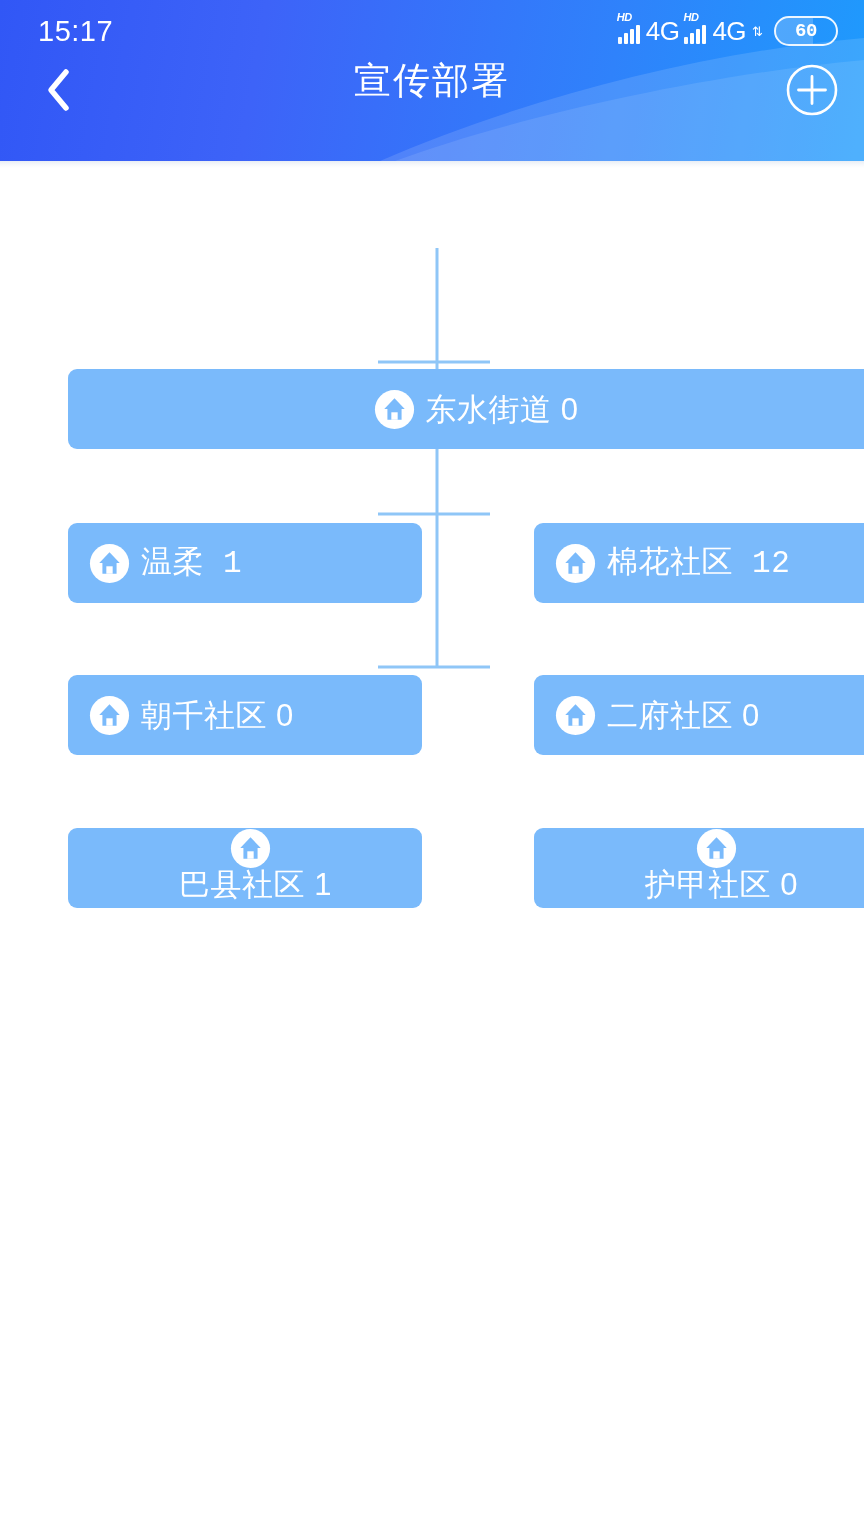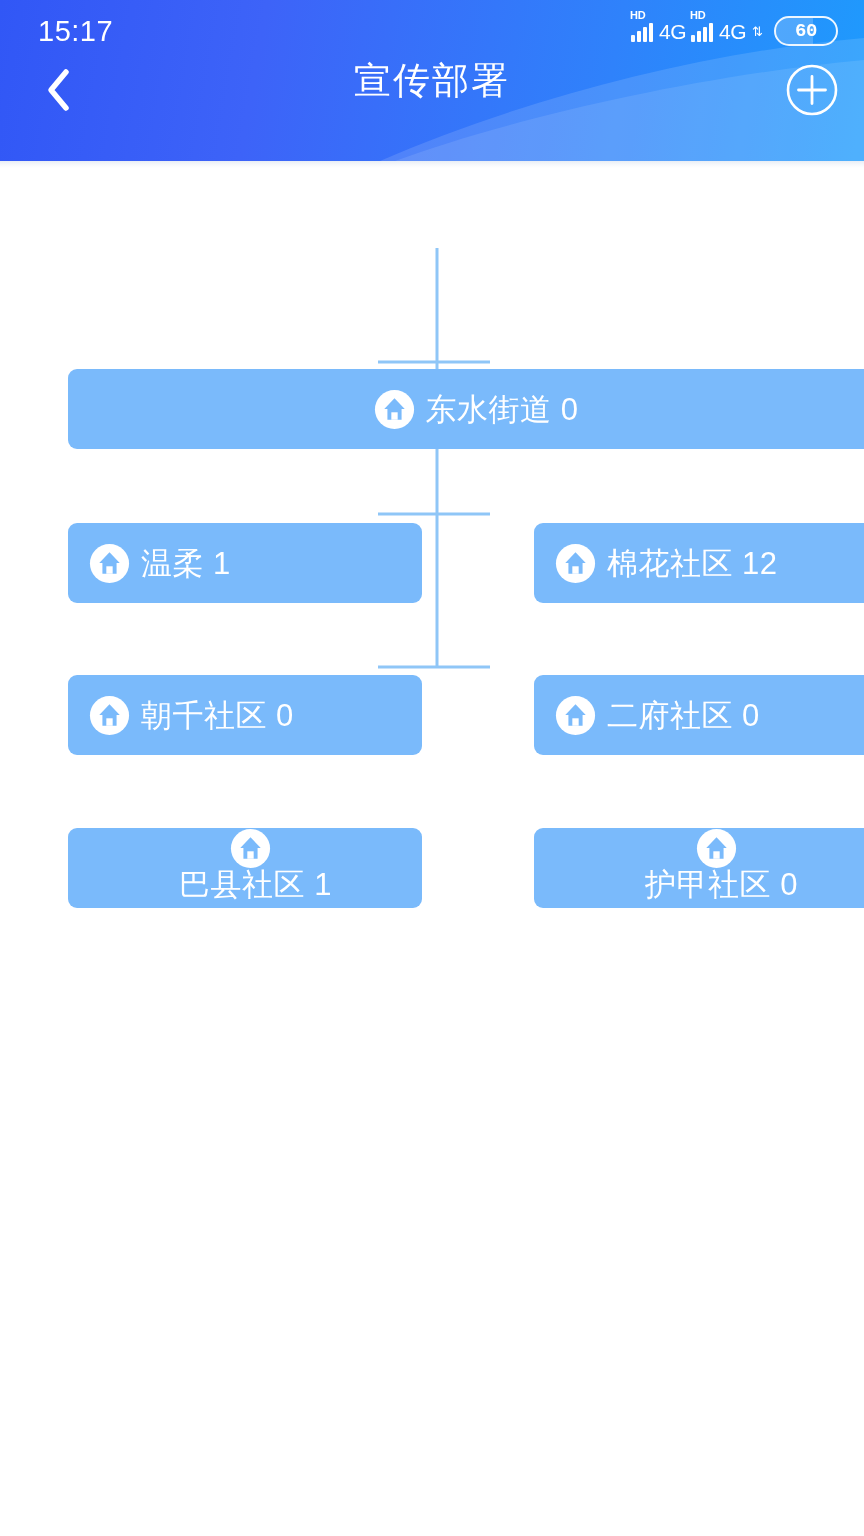--- a/index.html
+++ b/index.html
@@ -38,29 +38,30 @@
   .sb-right {
     margin-left:auto;
     display:flex; align-items:center; gap:5px;
   }
   .sig-group { display:flex; align-items:flex-end; gap:3px; }
   .sig-wrap { position:relative; display:flex; align-items:flex-end; }
   .sig-hd {
     position:absolute; top:-11px; left:-1px;
     font-size:11px; font-weight:700; color:#fff; line-height:1;
     letter-spacing:-0.3px;
+    font-style:italic;
   }
   .bars { display:flex; align-items:flex-end; gap:2px; height:21px; }
   .bars i { display:block; width:4px; background:#fff; border-radius:1px; }
   .bars i:nth-child(1){ height:7px; opacity:.95;}
   .bars i:nth-child(2){ height:11px;}
   .bars i:nth-child(3){ height:15px;}
   .bars i:nth-child(4){ height:19px;}
   .net-label {
-    color:#fff; font-size:21px; line-height:1; font-weight:400;
+    color:#fff; font-size:26px; line-height:1; font-weight:400;
     margin-left:3px; letter-spacing:-0.5px;
   }
   .data-arrows {
     font-size:13px; color:#fff; line-height:1;
     margin-left:1px; letter-spacing:-1px;
   }
   .battery {
     position:relative;
     width:64px; height:30px;
     border:2px solid rgba(255,255,255,.92);
@@ -134,21 +135,21 @@
     margin-left:44px;
   }
   .node-root {
     left:24px; top:201px;
     width:816px; height:80px;
     justify-content:center;
   }
   .node-child { width:354px; height:80px; padding-left:21px; }
   .col-left  { left:24px; }
   .col-right { left:490px; }
-  .row-1 { top:355px; }
+  .row-1 { top:355px;font-family:Liberation Mono, monospace; }
   .row-2 { top:507px; }
   .row-3 { top:660px;flex-direction:column; }
 
   .node-icon {
     flex:0 0 auto;
     width:41px; height:41px;
     margin-right:11px;
   }
   .node-label {
     color:#ffffff;

